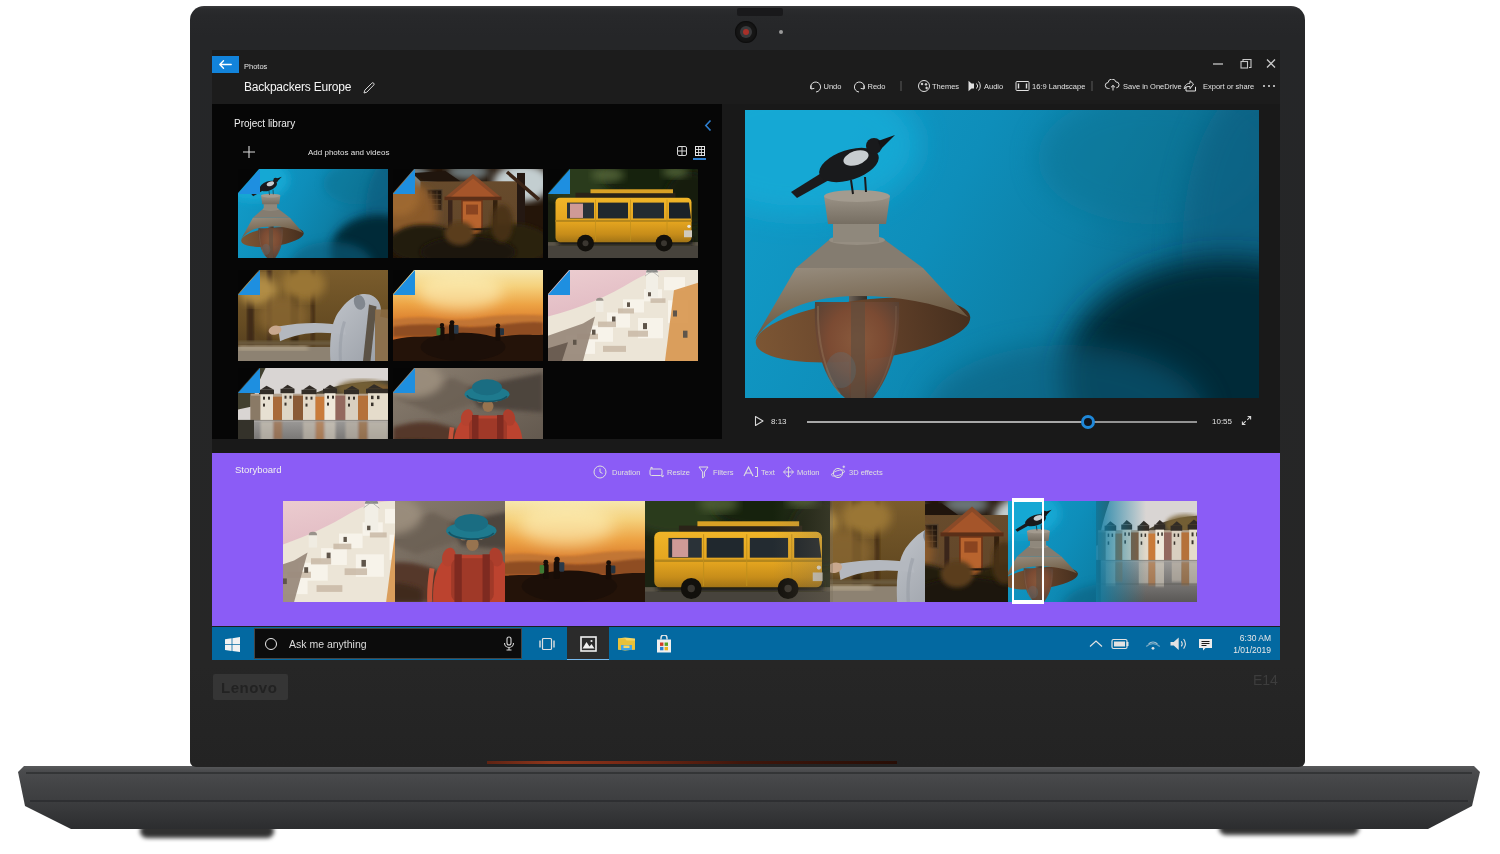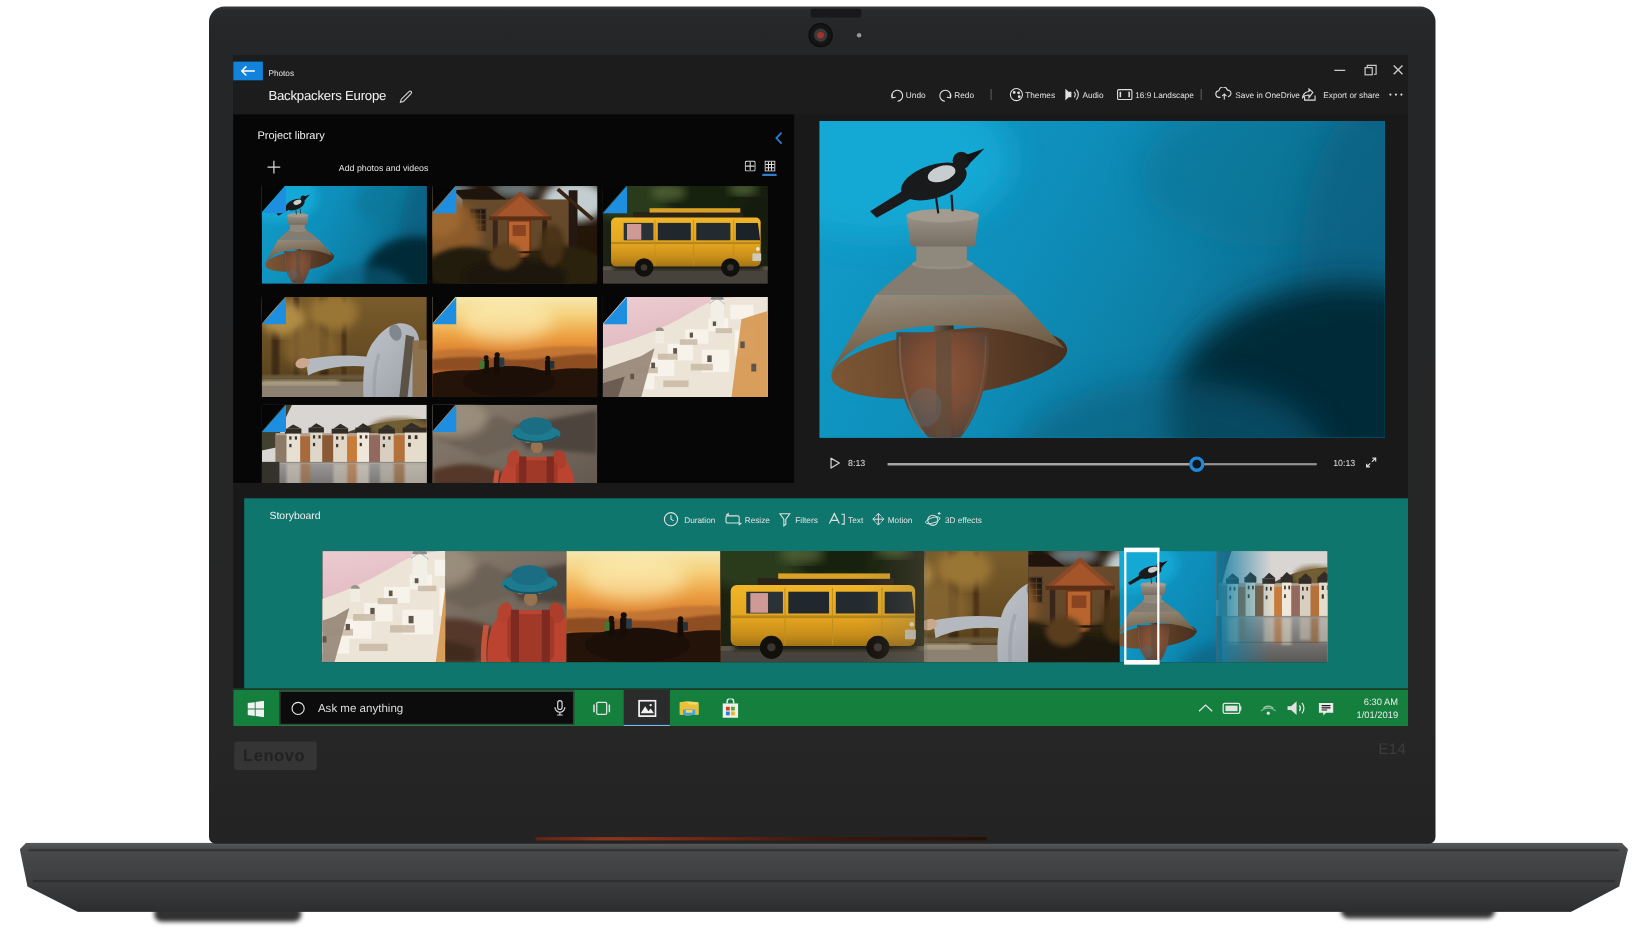--- a/index.html
+++ b/index.html
@@ -186,26 +186,26 @@
         </svg>
     </div>
 
     <svg class="abs" style="left:542px;top:365px;" width="10" height="12" viewBox="0 0 10 12">
       <path d="M1.5 1.5v9l7.5-4.5z" fill="none" stroke="#d8d8d8" stroke-width="1.1" stroke-linejoin="round"></path>
     </svg>
     <div class="txt" style="left:559px;top:367px;font-size:8px;color:#e0e0e0;">8:13</div>
     <div class="abs" style="left:595px;top:370.5px;width:390px;height:2px;background:#939393;"></div>
     <div class="abs" style="left:595px;top:370.5px;width:281px;height:2px;background:#a8a8a8;"></div>
     <div class="abs" style="left:869px;top:364.5px;width:14px;height:14px;border-radius:50%;background:#11141b;border:3px solid #1f88d9;box-sizing:border-box;"></div>
-    <div class="txt" style="left:1000px;top:367px;font-size:8px;color:#e0e0e0;">10:13</div>
+    <div class="txt" style="left:1000px;top:367px;font-size:8px;color:#e0e0e0;">10:55</div>
     <svg class="abs" style="left:1029px;top:365px;" width="11" height="11" viewBox="0 0 11 11">
       <path d="M6.6 1.5h3v3M4.4 9.5h-3v-3M9.4 1.7 6.3 4.8M1.6 9.3l3.1-3.1" stroke="#d8d8d8" stroke-width="1.1" fill="none"></path>
     </svg>
 
-    <div class="abs" id="storyboard" style="left:10px;top:403px;width:1068px;height:173px;background:#0f766e;">
+    <div class="abs" id="storyboard" style="left:0;top:403px;width:1068px;height:173px;background:#8b5cf6;">
       <div class="txt" style="left:23px;top:11px;font-size:9.5px;color:#f0f0f0;">Storyboard</div>
       <svg class="abs" style="left:380px;top:11px;" width="310" height="16" viewBox="0 0 310 16">
         <g stroke="#e0e0e0" fill="none" stroke-width="1">
           <circle cx="8" cy="8" r="6"></circle>
           <path d="M8 4.5V8l2.5 1.5"></path>
           <path d="M58 4.5l2-1.5v2M72 11.5l-2 1.5v-2"></path>
           <rect x="58" y="5" width="12" height="6.5" rx="1.5"></rect>
           <path d="M107 3h9l-3.6 5v4.5l-1.8 1.5V8z"></path>
           <path d="M152 12 156.5 3l4.5 9M153.5 9h6" stroke-width="1.1"></path>
           <path d="M163 3.5h2.5v9H163"></path>
@@ -251,21 +251,21 @@
           </svg>
         <div class="abs" style="left:813px;top:0;width:50px;height:101px;background:linear-gradient(90deg,rgba(13,125,165,.9),rgba(13,125,165,0));"></div>
         <div class="abs" style="left:490px;top:0;width:60px;height:101px;background:linear-gradient(90deg,rgba(240,190,90,0),rgba(120,110,90,.35));"></div>
       </div>
 
       <div class="abs" style="left:800px;top:45px;width:32px;height:106px;border:2px solid #fff;box-sizing:border-box;"></div>
       <div class="abs" style="left:800px;top:45px;width:32px;height:4px;background:#fff;"></div>
       <div class="abs" style="left:800px;top:147px;width:32px;height:4px;background:#fff;"></div>
     </div>
 
-    <div class="abs" id="taskbar" style="left:0;top:576px;width:1068px;height:34px;background:#15803d;border-top:1px solid #1e1e1e;box-sizing:border-box;">
+    <div class="abs" id="taskbar" style="left:0;top:576px;width:1068px;height:34px;background:#0369a1;border-top:1px solid #1e1e1e;box-sizing:border-box;">
 
       <svg class="abs" style="left:13px;top:10px;" width="15" height="15" viewBox="0 0 15 15">
         <path d="M0 2.2 6.6 1.3v5.9H0zM7.4 1.2 15 .1v7.1H7.4zM0 8h6.6v5.9L0 13zM7.4 8H15v7L7.4 13.9z" fill="#f2f2f2"></path>
       </svg>
 
       <div class="abs" style="left:42px;top:1px;width:268px;height:31px;background:#0c0c0c;border:1px solid #454545;box-sizing:border-box;"></div>
       <div class="abs" style="left:53px;top:11px;width:12px;height:12px;border-radius:50%;border:1.6px solid #ececec;box-sizing:border-box;"></div>
       <div class="txt" style="left:77px;top:11px;font-size:10.5px;color:#dcdcdc;">Ask me anything</div>
       <svg class="abs" style="left:291px;top:9px;" width="12" height="16" viewBox="0 0 12 16">
         <rect x="4" y="1" width="4" height="8" rx="2" fill="none" stroke="#d8d8d8" stroke-width="1.1"></rect>

